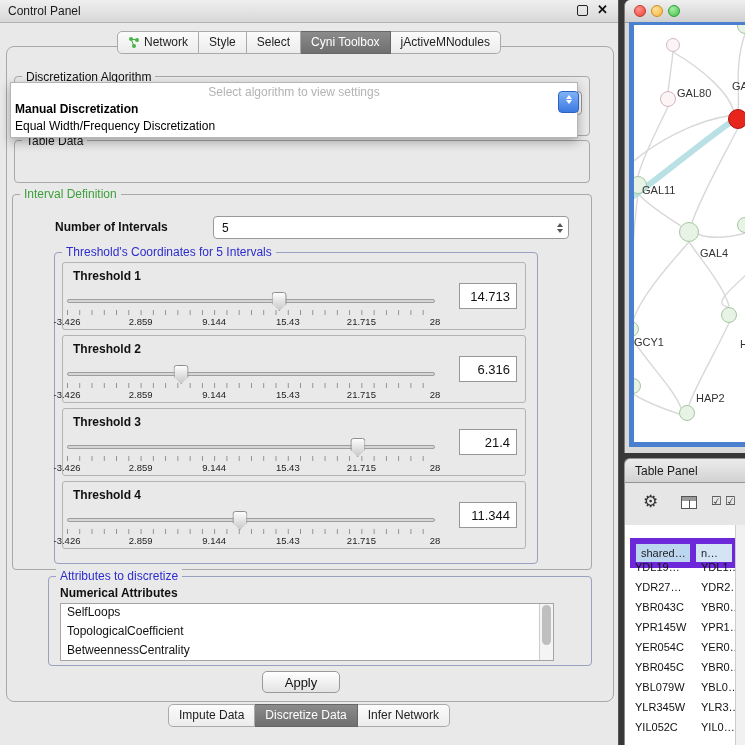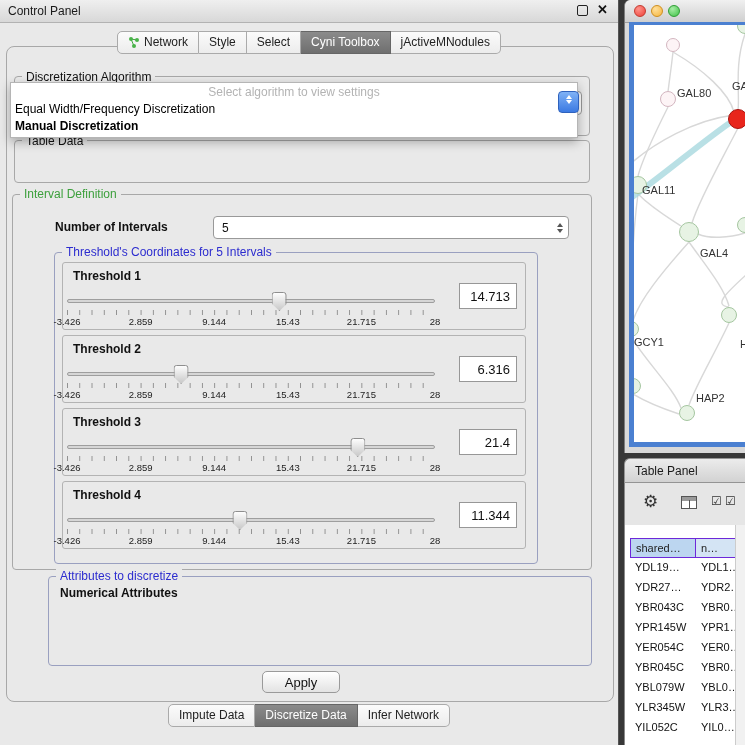--- a/index.html
+++ b/index.html
@@ -72,21 +72,21 @@
   .tp-header{position:absolute;left:624px;top:458px;width:121px;height:25px;background:linear-gradient(#ececec,#d2d2d2);border:1px solid #949494;border-right:none;border-radius:6px 0 0 0;box-sizing:border-box;}
   .tp-header .t{position:absolute;left:10px;top:5px;font-size:12px;color:#1a1a1a;}
   .table-window{position:absolute;left:624px;top:483px;width:121px;height:262px;background:#e9e9e9;border-left:1px solid #8a8a8a;box-sizing:border-box;}
   .tbl-toolbar{position:absolute;left:0;top:0;width:100%;height:42px;background:#e6e6e6;border-bottom:1px solid #cfcfcf;}
   .gear{position:absolute;left:18px;top:8px;font-size:17px;color:#333;}
   .tblico{position:absolute;left:56px;top:13px;width:16px;height:13px;border:1px solid #555;background:linear-gradient(#9a9a9a 0 4px,#fff 4px);box-sizing:border-box;}
   .tblico:before{content:"";position:absolute;left:7px;top:3px;width:1px;height:9px;background:#555;}
   .chk{position:absolute;top:11px;font-size:12px;color:#333;}
   .tbl-body{position:absolute;left:0;top:42px;width:100%;bottom:0;background:#fff;}
   .thead{position:absolute;left:5px;top:13px;display:flex;}
-  .hcell{font-size:11px;color:#222;padding:3px 0 3px 5px;box-sizing:border-box;border:1px solid #6d28d9;}
+  .hcell{font-size:11px;color:#222;padding:3px 0 3px 5px;box-sizing:border-box;border:6px solid #6d28d9;}
   .hcell.c0{width:66px;background:#bcd6f0;}
   .hcell.c1{width:42px;background:#d4e4f4;border-left:none;}
   .trows{position:absolute;left:5px;top:33px;}
   .trow{display:flex;height:20px;}
   .tcell{font-size:11px;color:#111;padding:3px 0 0 5px;box-sizing:border-box;white-space:nowrap;overflow:hidden;}
   .tcell.c0{width:66px;}
   .tcell.c1{width:42px;}
   .tbl-scroll{position:absolute;right:0;top:0;width:9px;height:100%;background:#f1f1f1;border-left:1px solid #ccc;}
   svg{display:block;}
 </style>
@@ -135,22 +135,22 @@
   <div class="group" style="left:14px;top:76px;width:574px;height:58px;"></div>
   <div class="group-label" style="left:22px;top:70px;">Discretization Algorithm</div>
   <div class="combo" style="left:24px;top:91px;width:556px;height:22px;"></div>
   <div class="blue-stepper" style="left:558px;top:91px;">
     <div class="tri-up"></div>
       <div class="tri-down"></div>
   </div>
 
   <div class="popup">
     <span class="ph">Select algorithm to view settings</span>
+    <span class="opt b">Manual Discretization</span>
     <span class="opt">Equal Width/Frequency Discretization</span>
-    <span class="opt b">Manual Discretization</span>
   </div>
 
   <div class="group" style="left:14px;top:140px;width:574px;height:41px;"></div>
   <div class="group-label" style="left:22px;top:134px;">Table Data</div>
 
   <div class="group" style="left:12px;top:194px;width:578px;height:374px;"></div>
   <div class="group-label green-label" style="left:20px;top:187px;">Interval Definition</div>
 
   <div style="position:absolute;left:55px;top:220px;font-size:12px;font-weight:bold;color:#111;">Number of Intervals</div>
   <div class="combo" style="left:213px;top:216px;width:354px;height:21px;">
@@ -232,20 +232,28 @@
           <span style="left: 80%;">21.715</span>
           <span style="left: 100%;">28</span>
       </div>
     </div>
     <div class="thr-value">11.344</div>
   </div>
 
   <div class="group" style="left:48px;top:576px;width:542px;height:88px;border-color:#9aa0c0;"></div>
   <div class="group-label blue-label" style="left:56px;top:569px;">Attributes to discretize</div>
   <div style="position:absolute;left:60px;top:586px;font-size:12px;font-weight:bold;color:#111;">Numerical Attributes</div>
+  <div class="attr-list">
+    <div class="attr-scroll">
+        <div class="attr-thumb"></div>
+      </div>
+  <div class="attr-item">SelfLoops</div>
+      <div class="attr-item">TopologicalCoefficient</div>
+      <div class="attr-item">BetweennessCentrality</div>
+    </div>
 
   <button class="apply-btn">Apply</button>
 
   <div class="bottom-tabs">
     <div class="tab">
         <span>Impute Data</span>
       </div>
     <div class="tab sel">
         <span>Discretize Data</span>
       </div>

